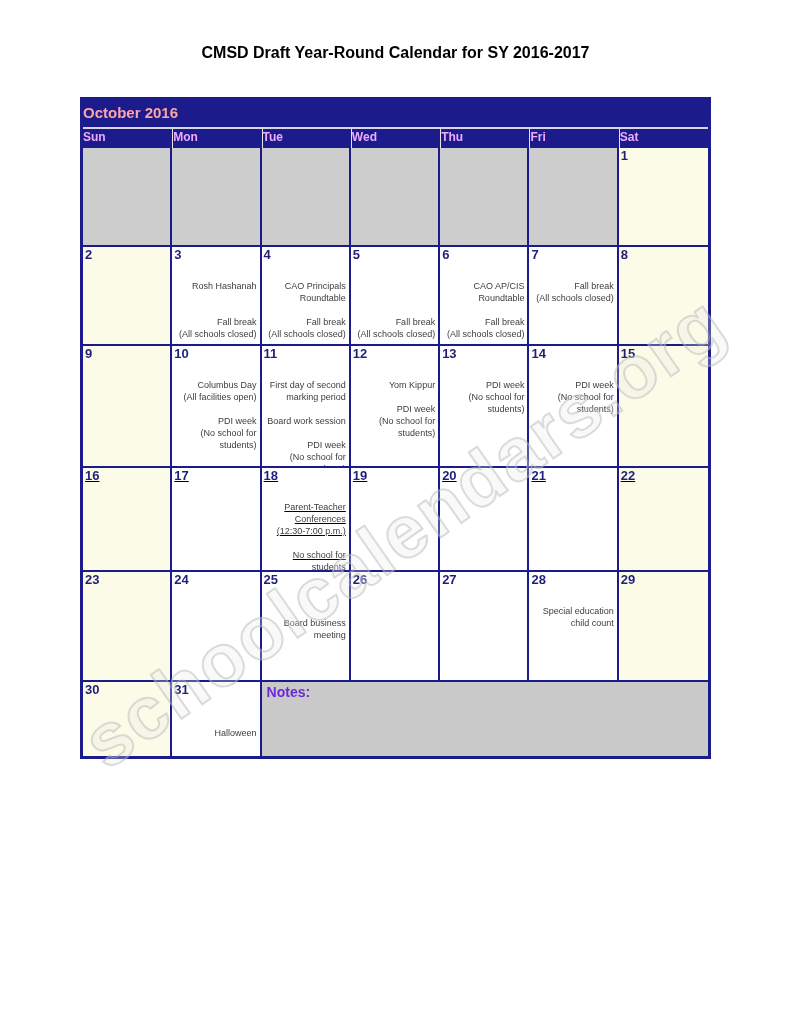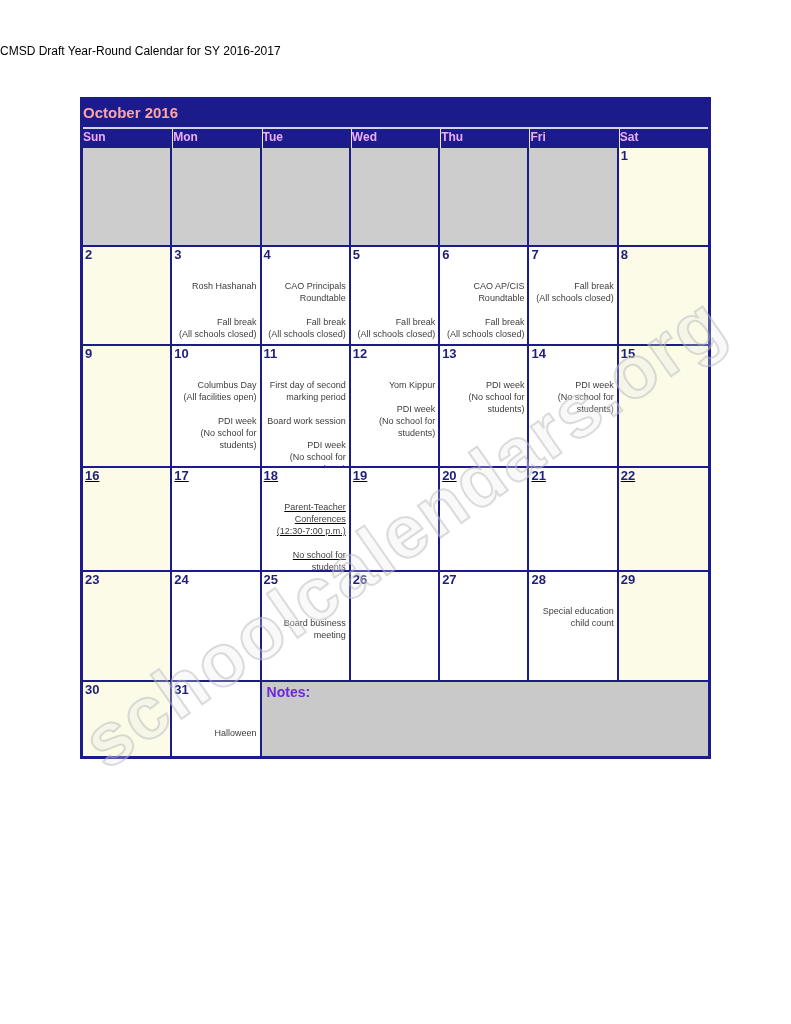--- a/index.html
+++ b/index.html
@@ -2,21 +2,21 @@
 <html style="--navy: #1b1b8c; --cream: #fbfbe8; --gray: #cdcdcd; --notes_gray: #c9c9c9; --date_text: #1f1f7a; --event_text: #3d3d3d;"><head>
 <meta charset="utf-8">
 <style>
   html,body { margin:0; padding:0; }
   body {
     width:791px; height:1024px; background:#ffffff; position:relative;
     font-family:"Liberation Sans", sans-serif; overflow:hidden;
   }
   .page-title {
     position:absolute; top:44px; left:0; width:100%;
-    font-size:12px; font-weight:normal; color:#000;
+    text-align:center; font-size:16px; font-weight:bold; color:#000;
   }
   .cal {
     position:absolute; left:80px; top:97px; width:631px;
     border:3px solid var(--navy); box-sizing:border-box; background:#fff; z-index:1;
   }
   .month-header {
     height:29px; background:var(--navy); color:#fca5a5; font-weight:bold;
     font-size:15px; text-align:left; line-height:26px;
     border-bottom:2px solid #d6d6e2; box-sizing:border-box;
   }

